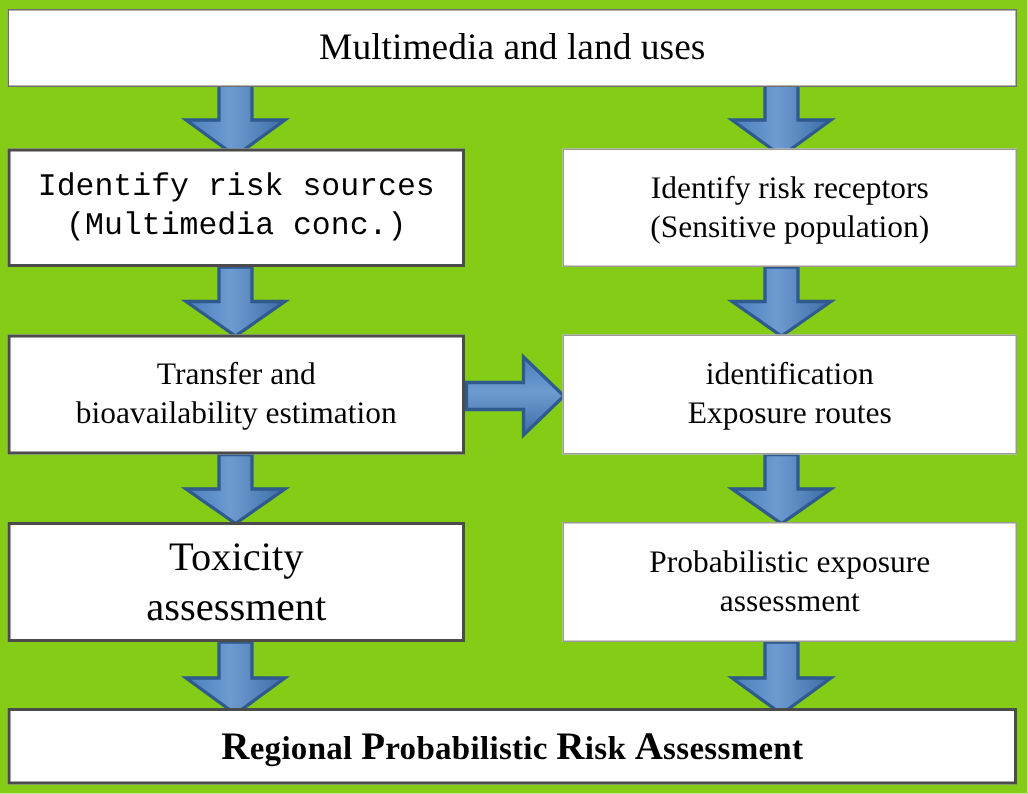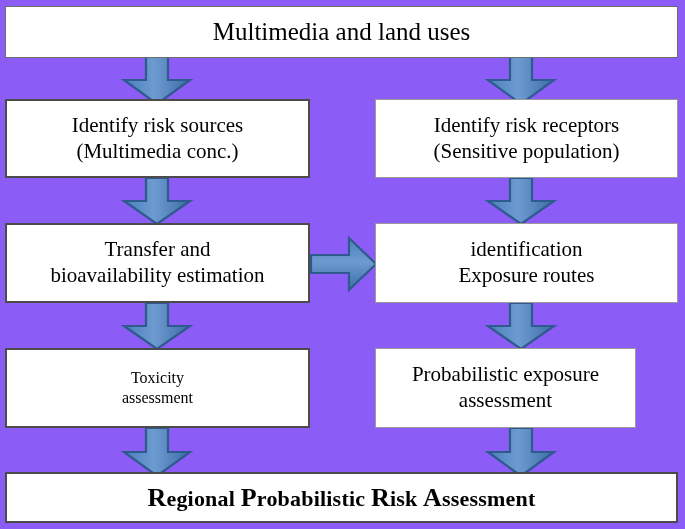--- a/index.html
+++ b/index.html
@@ -4,21 +4,21 @@
 <style>
   html, body {
     margin: 0;
     padding: 0;
     background: #ffffff;
   }
   #canvas {
     position: relative;
     width: 685px;
     height: 529px;
-    background: #8b5cf6;
+    background: #84cc16;
     font-family: "Liberation Serif", "DejaVu Serif", serif;
     overflow: hidden;
   }
   .box {
     position: absolute;
     background: #ffffff;
     border: 1px solid #9a9a9a;
     box-sizing: border-box;
     display: flex;
     align-items: center;
@@ -39,30 +39,30 @@
     width: 100%;
     padding: 0 6px;
     box-sizing: border-box;
   }
   .line2 { display: block; }
 
   
   #box-top { left: 5px; top: 6px; width: 673px; height: 52px; font-size: 25px; }
 
   
-  #box-risk-sources   { left: 5px;   top: 99px;  width: 305px; height: 79px; font-size: 21px; }
+  #box-risk-sources   { left: 5px;   top: 99px;  width: 305px; height: 79px; font-size: 21px; font-family: Liberation Mono, monospace; }
   #box-risk-receptors { left: 375px; top: 99px;  width: 303px; height: 79px; font-size: 21px; }
 
   
   #box-transfer { left: 5px;   top: 223px; width: 305px; height: 80px; font-size: 21px; }
   #box-exposure-routes { left: 375px; top: 223px; width: 303px; height: 80px; font-size: 21px; }
 
   
-  #box-toxicity { left: 5px;   top: 348px; width: 305px; height: 80px; font-size: 16px; }
-  #box-prob-exposure { left: 375px; top: 348px; width: 261px; height: 80px; font-size: 21px; }
+  #box-toxicity { left: 5px;   top: 348px; width: 305px; height: 80px; font-size: 27px; }
+  #box-prob-exposure { left: 375px; top: 348px; width: 303px; height: 80px; font-size: 21px; }
 
   
   #box-regional { left: 5px; top: 472px; width: 673px; height: 51px; font-size: 22px; text-align: center; }
 
   .rpra { font-weight: bold; letter-spacing: 0.2px; }
   .rpra .cap { font-size: 26px; }
 
   
   .arrow {
     position: absolute;

